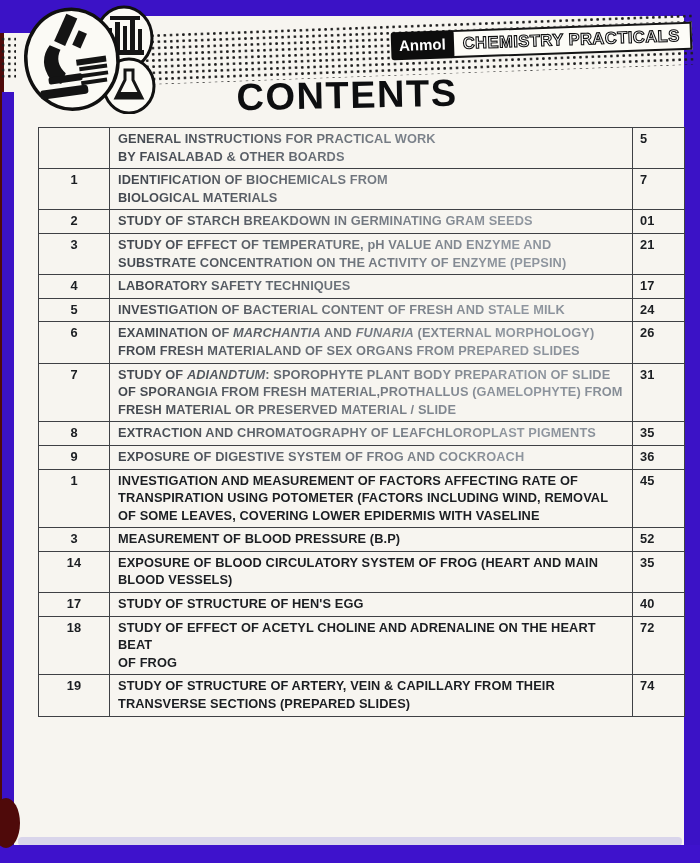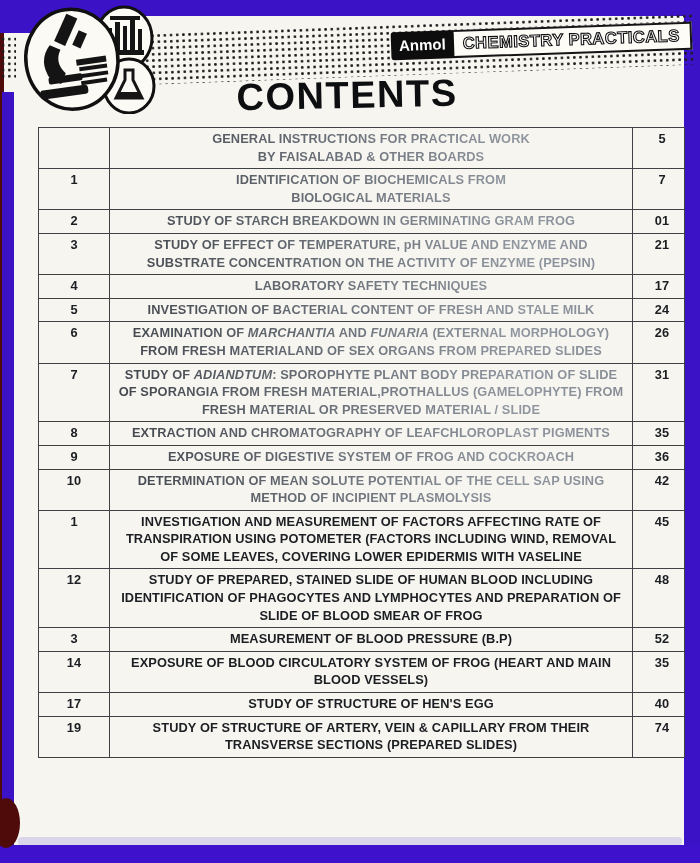--- a/index.html
+++ b/index.html
@@ -41,21 +41,21 @@
 
   
   .page-title{position:absolute;left:38px;top:74px;width:618px;margin:0;z-index:5;
     text-align:center;font-size:38px;font-weight:800;letter-spacing:1.5px;
     color:#0d0e10;transform:rotate(-1.2deg);}
 
   
   table.contents{position:absolute;left:38px;top:127px;width:618px;z-index:5;
     border-collapse:collapse;table-layout:fixed;}
   table.contents td{border:1.6px solid #3f4145;vertical-align:top;
-    font-weight:700;font-size:12.8px;line-height:17.6px;letter-spacing:.1px;color:#1b1e22;text-align:center;}
+    font-weight:700;font-size:12.8px;line-height:17.6px;letter-spacing:.1px;color:#1b1e22;}
   td.cell-no{width:68px;text-align:center;padding-top:2px;}
   td.cell-title{width:506px;padding:2px 8px 3px;}
   td.cell-page{width:44px;padding:2px 0 0 7px;}
   tr.faded td.cell-title{color:#575d65;}
   @supports ((-webkit-background-clip:text) and (-webkit-text-fill-color:transparent)){
     tr.faded td.cell-title{
       background:linear-gradient(90deg,#3f444b 0%,#8f969f 78%,#848b94 100%);
       -webkit-background-clip:text;background-clip:text;-webkit-text-fill-color:transparent;}
   }
   td.cell-title em{}
@@ -123,21 +123,21 @@
         <td class="cell-title">GENERAL INSTRUCTIONS FOR PRACTICAL WORK<br>BY FAISALABAD &amp; OTHER BOARDS</td>
         <td class="cell-page">5</td>
       </tr>
       <tr class="faded">
         <td class="cell-no">1</td>
         <td class="cell-title">IDENTIFICATION OF BIOCHEMICALS FROM<br>BIOLOGICAL MATERIALS</td>
         <td class="cell-page">7</td>
       </tr>
       <tr class="faded">
         <td class="cell-no">2</td>
-        <td class="cell-title">STUDY OF STARCH BREAKDOWN IN GERMINATING GRAM FROG</td>
+        <td class="cell-title">STUDY OF STARCH BREAKDOWN IN GERMINATING GRAM SEEDS</td>
         <td class="cell-page">01</td>
       </tr>
       <tr class="faded">
         <td class="cell-no">3</td>
         <td class="cell-title">STUDY OF EFFECT OF TEMPERATURE, pH VALUE AND ENZYME AND<br>SUBSTRATE CONCENTRATION ON THE ACTIVITY OF ENZYME (PEPSIN)</td>
         <td class="cell-page">21</td>
       </tr>
       <tr class="faded">
         <td class="cell-no">4</td>
         <td class="cell-title">LABORATORY SAFETY TECHNIQUES</td>
@@ -161,49 +161,44 @@
       <tr class="faded">
         <td class="cell-no">8</td>
         <td class="cell-title">EXTRACTION AND CHROMATOGRAPHY OF LEAFCHLOROPLAST PIGMENTS</td>
         <td class="cell-page">35</td>
       </tr>
       <tr class="faded">
         <td class="cell-no">9</td>
         <td class="cell-title">EXPOSURE OF DIGESTIVE SYSTEM OF FROG  AND COCKROACH</td>
         <td class="cell-page">36</td>
       </tr>
-      <tr class="faded">
-        <td class="cell-no">10</td>
-        <td class="cell-title">DETERMINATION OF MEAN SOLUTE POTENTIAL OF THE CELL SAP USING<br>METHOD OF INCIPIENT PLASMOLYSIS</td>
-        <td class="cell-page">42</td>
-      </tr>
       <tr>
         <td class="cell-no">1</td>
         <td class="cell-title">INVESTIGATION AND MEASUREMENT OF FACTORS AFFECTING RATE OF<br>TRANSPIRATION USING POTOMETER (FACTORS INCLUDING WIND, REMOVAL<br>OF SOME LEAVES, COVERING LOWER EPIDERMIS WITH VASELINE</td>
         <td class="cell-page">45</td>
       </tr>
       <tr>
-        <td class="cell-no">12</td>
-        <td class="cell-title">STUDY OF PREPARED, STAINED SLIDE OF HUMAN BLOOD INCLUDING<br>IDENTIFICATION OF PHAGOCYTES AND LYMPHOCYTES AND PREPARATION OF<br>SLIDE OF BLOOD SMEAR OF FROG</td>
-        <td class="cell-page">48</td>
-      </tr>
-      <tr>
         <td class="cell-no">3</td>
         <td class="cell-title">MEASUREMENT OF BLOOD PRESSURE (B.P)</td>
         <td class="cell-page">52</td>
       </tr>
       <tr>
         <td class="cell-no">14</td>
         <td class="cell-title">EXPOSURE OF BLOOD CIRCULATORY SYSTEM OF FROG (HEART AND MAIN<br>BLOOD VESSELS)</td>
         <td class="cell-page">35</td>
       </tr>
       <tr>
         <td class="cell-no">17</td>
         <td class="cell-title">STUDY OF STRUCTURE OF HEN'S EGG</td>
         <td class="cell-page">40</td>
       </tr>
       <tr>
+        <td class="cell-no">18</td>
+        <td class="cell-title">STUDY OF EFFECT OF ACETYL CHOLINE AND ADRENALINE ON THE HEART BEAT<br>OF FROG</td>
+        <td class="cell-page">72</td>
+      </tr>
+      <tr>
         <td class="cell-no">19</td>
         <td class="cell-title">STUDY OF STRUCTURE OF ARTERY, VEIN &amp; CAPILLARY FROM THEIR<br>TRANSVERSE SECTIONS (PREPARED SLIDES)</td>
         <td class="cell-page">74</td>
       </tr>
     </tbody>
 </table>
 
 </body></html>

